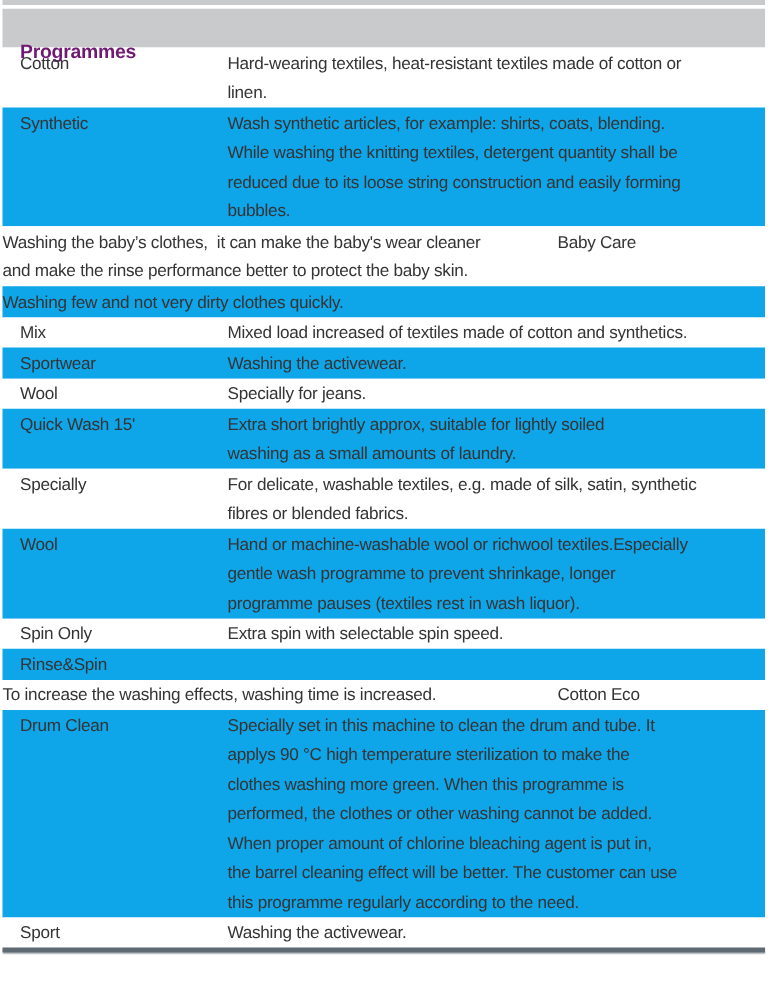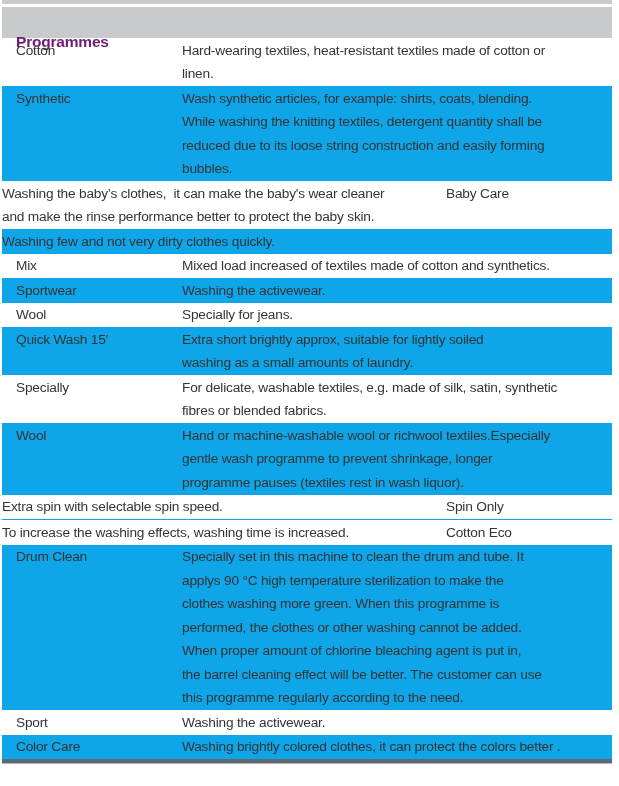--- a/index.html
+++ b/index.html
@@ -123,43 +123,40 @@
           <div class="cell desc-cell">For delicate, washable textiles, e.g. made of silk, satin, synthetic
 fibres or blended fabrics.</div>
         </div>
         <div class="row gray">
           <div class="cell name-cell">Wool</div>
           <div class="cell desc-cell">Hand or machine-washable wool or richwool textiles.Especially
 gentle wash programme to prevent shrinkage, longer
 programme pauses (textiles rest in wash liquor).</div>
         </div>
         <div class="row white">
+          <div class="cell name-cell">Spin Only</div>
           <div class="cell desc-cell">Extra spin with selectable spin speed.</div>
-          <div class="cell name-cell">Spin Only</div>
         </div>
         <div class="row gray">
+          <div class="cell name-cell">Rinse&amp;Spin</div>
         </div>
         <div class="row white">
           <div class="cell desc-cell">To increase the washing effects, washing time is increased.</div>
           <div class="cell name-cell">Cotton Eco</div>
         </div>
         <div class="row gray">
           <div class="cell name-cell">Drum Clean</div>
           <div class="cell desc-cell">Specially set in this machine to clean the drum and tube. It
 applys 90 °C high temperature sterilization to make the
 clothes washing more green. When this programme is
 performed, the clothes or other washing cannot be added.
 When proper amount of chlorine bleaching agent is put in,
 the barrel cleaning effect will be better. The customer can use
 this programme regularly according to the need.</div>
         </div>
         <div class="row white">
           <div class="cell name-cell">Sport</div>
           <div class="cell desc-cell">Washing the activewear.</div>
         </div>
-        <div class="row gray">
-          <div class="cell name-cell">Color Care</div>
-          <div class="cell desc-cell">Washing brightly colored clothes, it can protect the colors better .</div>
-        </div>
       </div>
     <div class="bottom-bar"></div>
   </div>
 </div>
 
 </body></html>

